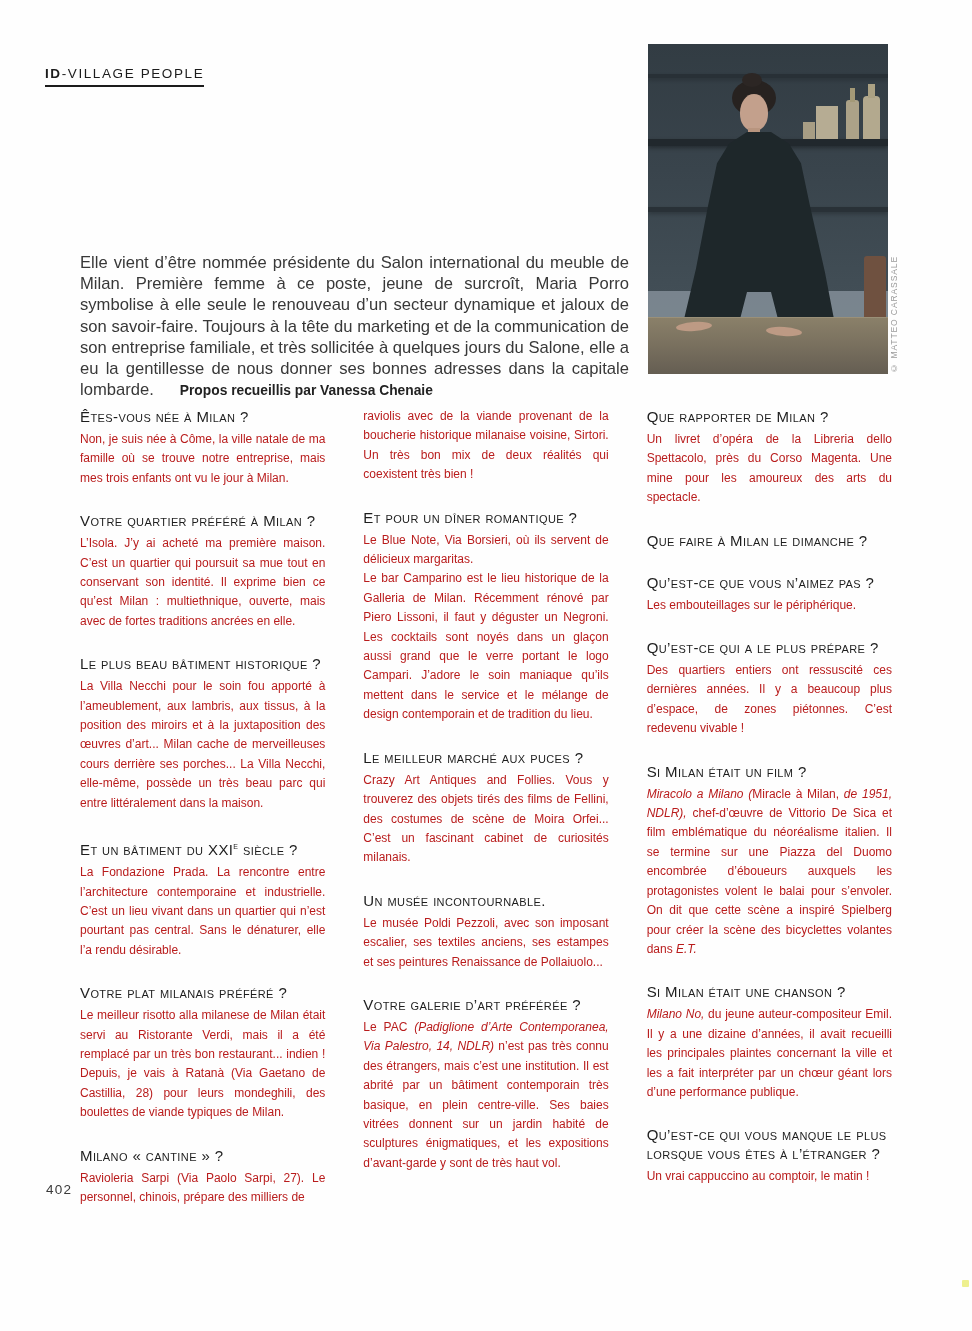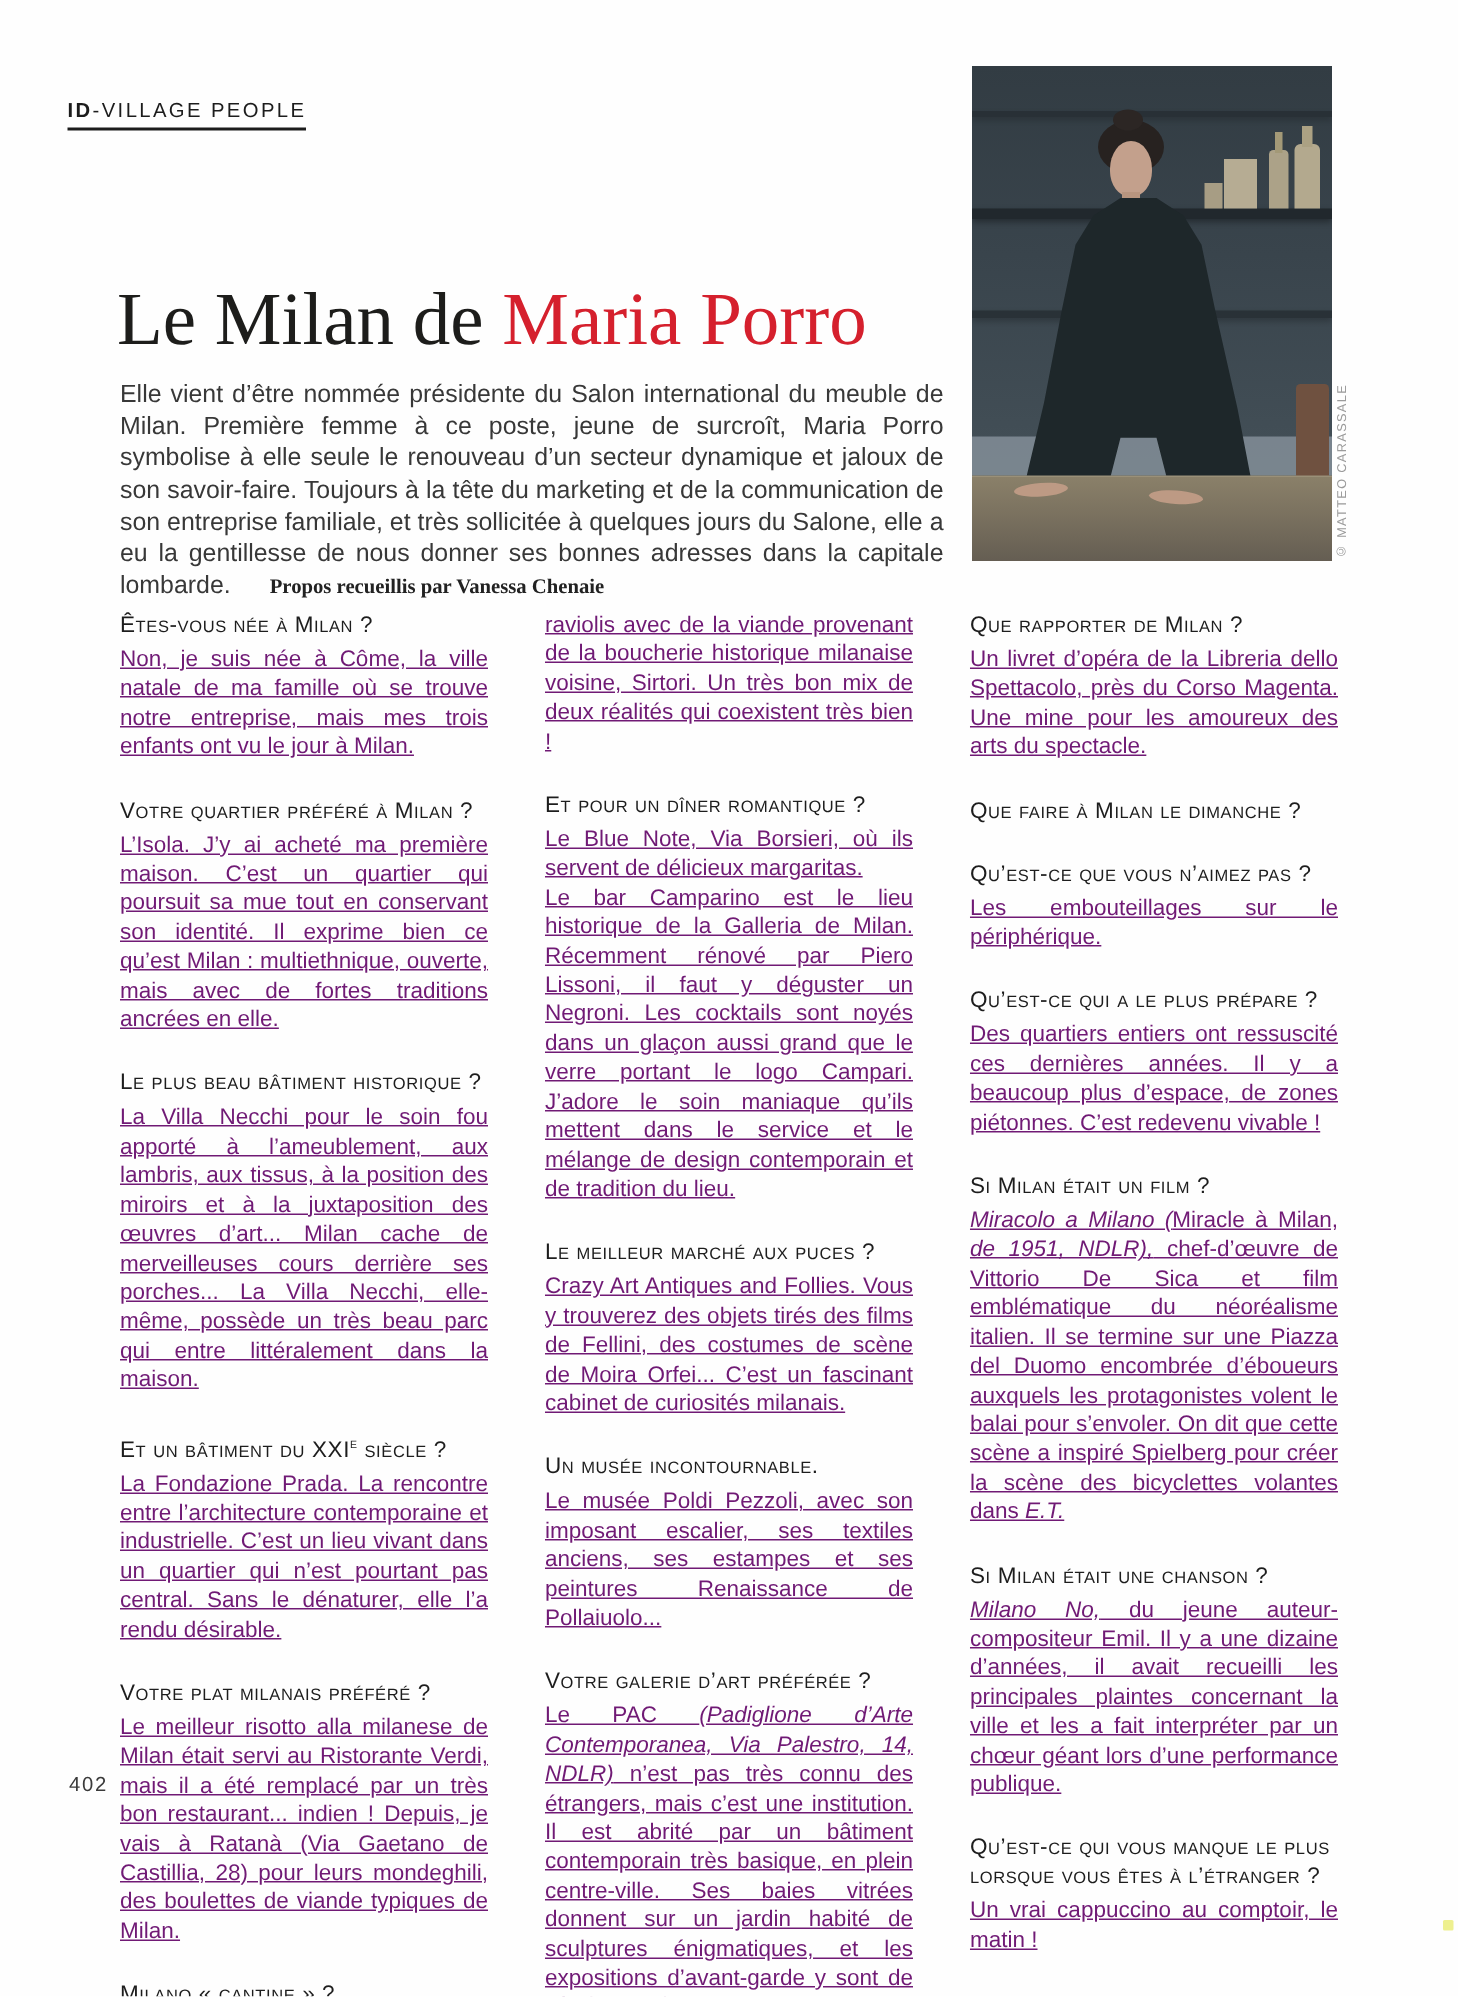--- a/index.html
+++ b/index.html
@@ -9,21 +9,21 @@
   .kicker{position:absolute;left:45px;top:66px;font-size:13.5px;letter-spacing:1.6px;color:#1c1c1c;
           border-bottom:2px solid #1c1c1c;padding-bottom:4px;}
   .kicker .kb{font-weight:bold;}
   
   .title{position:absolute;left:78px;top:183px;margin:0;font-family:"Liberation Serif",serif;
          font-weight:400;font-size:50px;letter-spacing:0px;color:#1d1d1b;white-space:nowrap;}
   .title .red{color:#d5202d;}
   
   .intro{position:absolute;left:80px;top:252px;width:549px;margin:0;font-size:16.6px;
          line-height:21.2px;text-align:justify;color:#383838;}
-  .byline{font-weight:bold;font-size:13.8px;padding-left:26px;white-space:nowrap;color:#222;font-family:Liberation Serif, serif;}
+  .byline{font-weight:bold;font-size:13.8px;padding-left:26px;white-space:nowrap;color:#222;}
   
   .photo{position:absolute;left:648px;top:44px;width:240px;height:330px;overflow:hidden;
          background:linear-gradient(180deg,#323c43 0%,#39444c 38%,#414d55 72%,#48545c 100%);}
   .ledge{position:absolute;left:0;right:0;height:7px;background:#21282d;box-shadow:0 2px 4px rgba(0,0,0,.35);}
   .ledge.l1{top:30px;height:4px;opacity:.6;}
   .ledge.l2{top:95px;}
   .ledge.l3{top:163px;height:5px;opacity:.7;}
   .band{position:absolute;left:0;right:0;top:247px;height:26px;background:#7f8b95;opacity:.9;}
   .box1{position:absolute;left:168px;top:62px;width:22px;height:33px;background:#b6ac93;}
   .box2{position:absolute;left:155px;top:78px;width:12px;height:17px;background:#a79d84;}
@@ -48,35 +48,34 @@
   
   .credit{position:absolute;left:889px;top:256px;writing-mode:vertical-rl;transform:rotate(180deg);
           font-size:8.5px;letter-spacing:0.9px;color:#9b9b9b;white-space:nowrap;}
   
   .columns{position:absolute;left:80px;top:407px;width:812px;display:grid;
            grid-template-columns:repeat(3,1fr);column-gap:38px;}
   .col{min-width:0;}
   .q{font-size:15px;font-weight:normal;font-variant:small-caps;letter-spacing:0.4px;color:#1d1d1d;
      margin:23px 0 4px 0;line-height:19px;}
   .col .q:first-child{margin-top:0;}
-  .a{font-size:15px;line-height:19.4px;text-align:justify;margin:0;color:#701a75;hyphens:none;text-decoration:underline;}
+  .a{font-size:12px;line-height:19.4px;text-align:justify;margin:0;color:#b91c1c;hyphens:none;}
   .it{font-style:italic;}
   .sup{vertical-align:super;font-size:0.65em;}
   
   .pagenum{position:absolute;left:46px;top:1182px;font-size:13.5px;letter-spacing:1.2px;color:#3a3a3a;}
   .artifact{position:absolute;left:962px;top:1280px;width:7px;height:7px;background:#eef08f;border-radius:1px;}
 </style>
 </head>
 <body>
 
 <div class="page">
 
   <div class="kicker"><span class="kb">ID</span><span>-VILLAGE PEOPLE</span></div>
 
-  <h1 class="title"><span>Le Milan de </span><span class="red" style="color: rgb(213, 32, 45);">Maria Porro</span></h1>
 
   <p class="intro"><span>Elle vient d’être nommée présidente du Salon international du meuble de Milan. Première femme à ce poste, jeune de surcroît, Maria Porro symbolise à elle seule le renouveau d’un secteur dynamique et jaloux de son savoir-faire. Toujours à la tête du marketing et de la communication de son entreprise familiale, et très sollicitée à quelques jours du Salone, elle a eu la gentillesse de nous donner ses bonnes adresses dans la capitale lombarde.</span><span class="byline">Propos recueillis par Vanessa Chenaie</span></p>
 
   <div class="photo">
     <div class="ledge l1"></div>
     <div class="ledge l2"></div>
     <div class="ledge l3"></div>
     <div class="box1"></div>
     <div class="box2"></div>
     <div class="bottle b1"></div>

